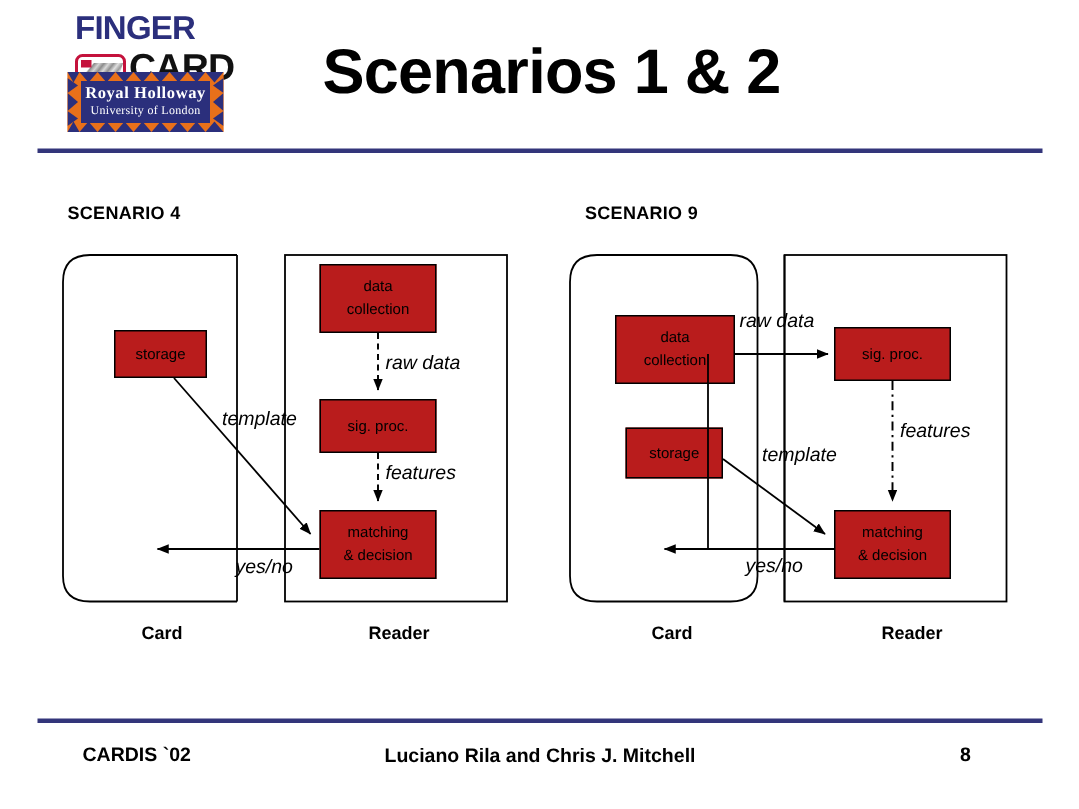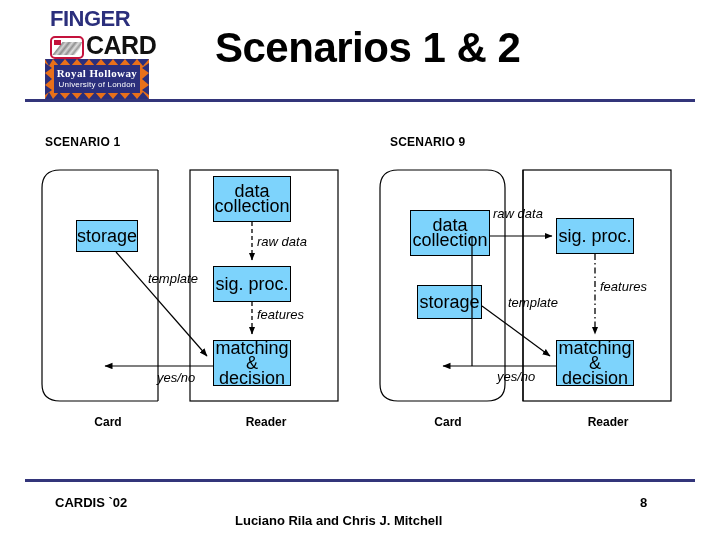--- a/index.html
+++ b/index.html
@@ -29,64 +29,64 @@
     border:2px solid #c4123c;border-radius:5px;background:#ffffff;
     overflow:hidden;
   }
   #fc-cardicon .chip{position:absolute;left:2px;top:2px;width:7px;height:5px;background:#c4123c;}
   #fc-cardicon .swoosh{
     position:absolute;left:2px;top:4px;width:26px;height:13px;
     background:linear-gradient(115deg,#ffffff 0%,#ffffff 18%,#8c8c8c 22%,#d4d4d4 32%,#8c8c8c 42%,#d9d9d9 52%,#909090 62%,#e0e0e0 72%,#9a9a9a 82%,#ffffff 92%);
     transform:skewX(-18deg);
   }
   #rh-logo{
-    position:absolute;left:3px;top:53px;width:108px;height:40px;padding-left:36px;
+    position:absolute;left:3px;top:42px;width:108px;height:40px;padding-left:36px;
   }
   #rh-zig{
     position:absolute;left:0;top:0;width:104px;height:40px;
     background:#e8701a;
   }
   #rh-inner{
     position:absolute;left:9px;top:6px;width:86px;height:28px;
     background:#2b2f7c;color:#ffffff;text-align:center;
   }
   #rh-l1{font-family:"Liberation Serif", serif;font-weight:bold;font-size:11px;line-height:14px;letter-spacing:0.4px;padding-top:1px;}
-  #rh-l2{font-family:Liberation Sans, sans-serif;font-size:8px;line-height:10px;letter-spacing:0.2px;}
+  #rh-l2{font-family:Liberation Serif, serif;font-size:8px;line-height:10px;letter-spacing:0.2px;}
 
   #page-title{
     left:215px;top:18px;width:440px;height:62px;
     font-family:"Liberation Sans", sans-serif;
     font-weight:bold;font-size:42px;color:#000000;
     text-align:left;line-height:60px;letter-spacing:-0.5px;
   }
   #rule-top{left:25px;top:99px;width:670px;height:3px;background:#33357a;}
   #rule-bottom{left:25px;top:479px;width:670px;height:3px;background:#33357a;}
 
   
   .footer-txt{
     font-family:"Liberation Sans", sans-serif;
     font-weight:bold;font-size:13px;color:#000000;
   }
   #footer-left{left:55px;top:495px;}
-  #footer-center{left:235px;top:512px;width:250px;line-height:17px;}
+  #footer-center{left:235px;top:495px;width:250px;text-align:center;line-height:17px;}
   #footer-page{left:640px;top:495px;}
 
   
   .scn-label{
     font-family:"Liberation Sans", sans-serif;
     font-weight:bold;font-size:12px;color:#000000;letter-spacing:0.2px;
   }
   .zone-label{
     font-family:"Liberation Sans", sans-serif;
     font-weight:bold;font-size:12px;color:#000000;text-align:center;
   }
   .box{
-    border:1px solid #000000;background:#7dd3fc;
-    font-family:"Liberation Sans", sans-serif;
-    font-size:18px;color:#000000;text-align:center;
+    border:1px solid #000000;background:#b91c1c;
+    font-family:"Liberation Sans", sans-serif;
+    font-size:10px;color:#000000;text-align:center;
     display:flex;align-items:center;justify-content:center;
     line-height:15px;box-sizing:border-box;
   }
   .edge-label{
     font-family:"Liberation Sans", sans-serif;
     font-size:13px;color:#000000;white-space:nowrap;background:transparent;font-style:italic;
   }
   .svg-layer{position:absolute;left:0;top:0;width:719px;height:539px;pointer-events:none;}
 </style>
 </head>
@@ -134,21 +134,21 @@
       <div id="rh-l1">Royal Holloway</div>
       <div id="rh-l2">University of London</div>
     </div>
   </div>
 </div>
 
 <div class="abs" id="page-title">Scenarios 1 &amp; 2</div>
 <div class="abs" id="rule-top"></div>
 <div class="abs" id="rule-bottom"></div>
 
-<div class="abs scn-label" style="left:45px;top:135px;">SCENARIO 1</div>
+<div class="abs scn-label" style="left:45px;top:135px;">SCENARIO 4</div>
 
 <div class="abs box" style="left:76px;top:220px;width:62px;height:32px;">
   <span>storage</span>
 </div>
 
 <div class="abs box" style="left:213px;top:176px;width:78px;height:46px;flex-direction:column;">
   <span>data</span>
   <span>collection</span>
 </div>
 

